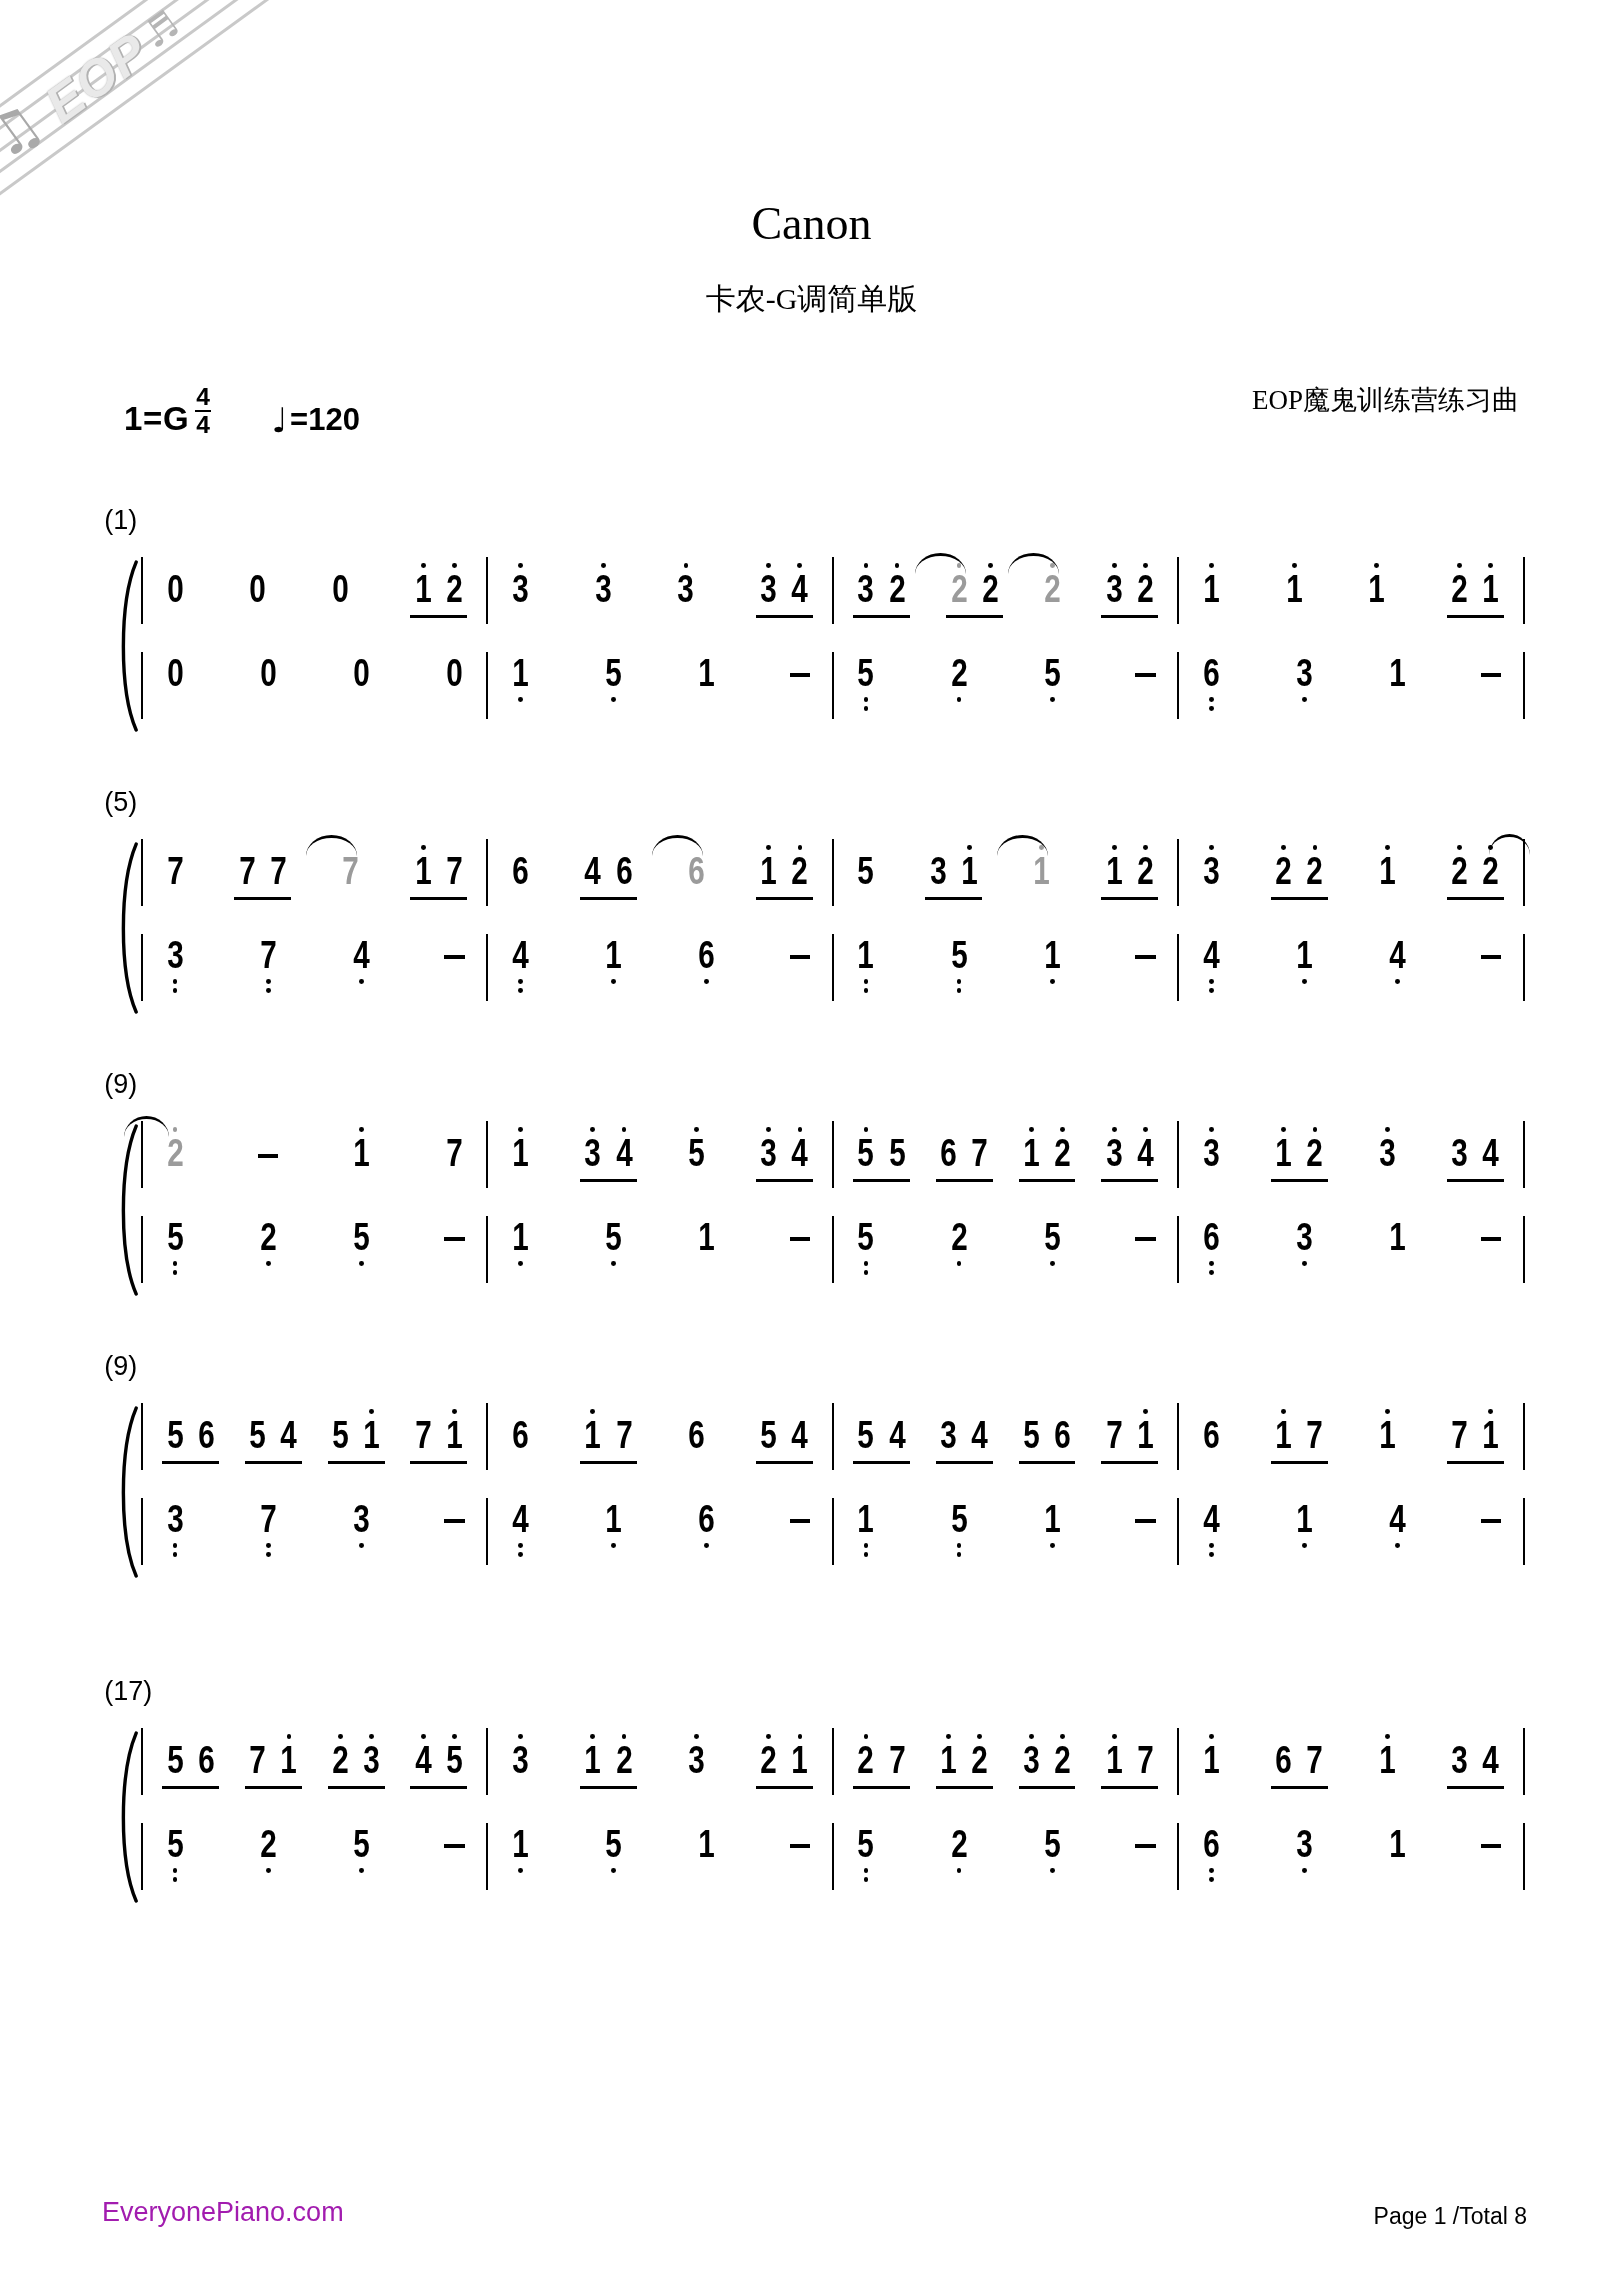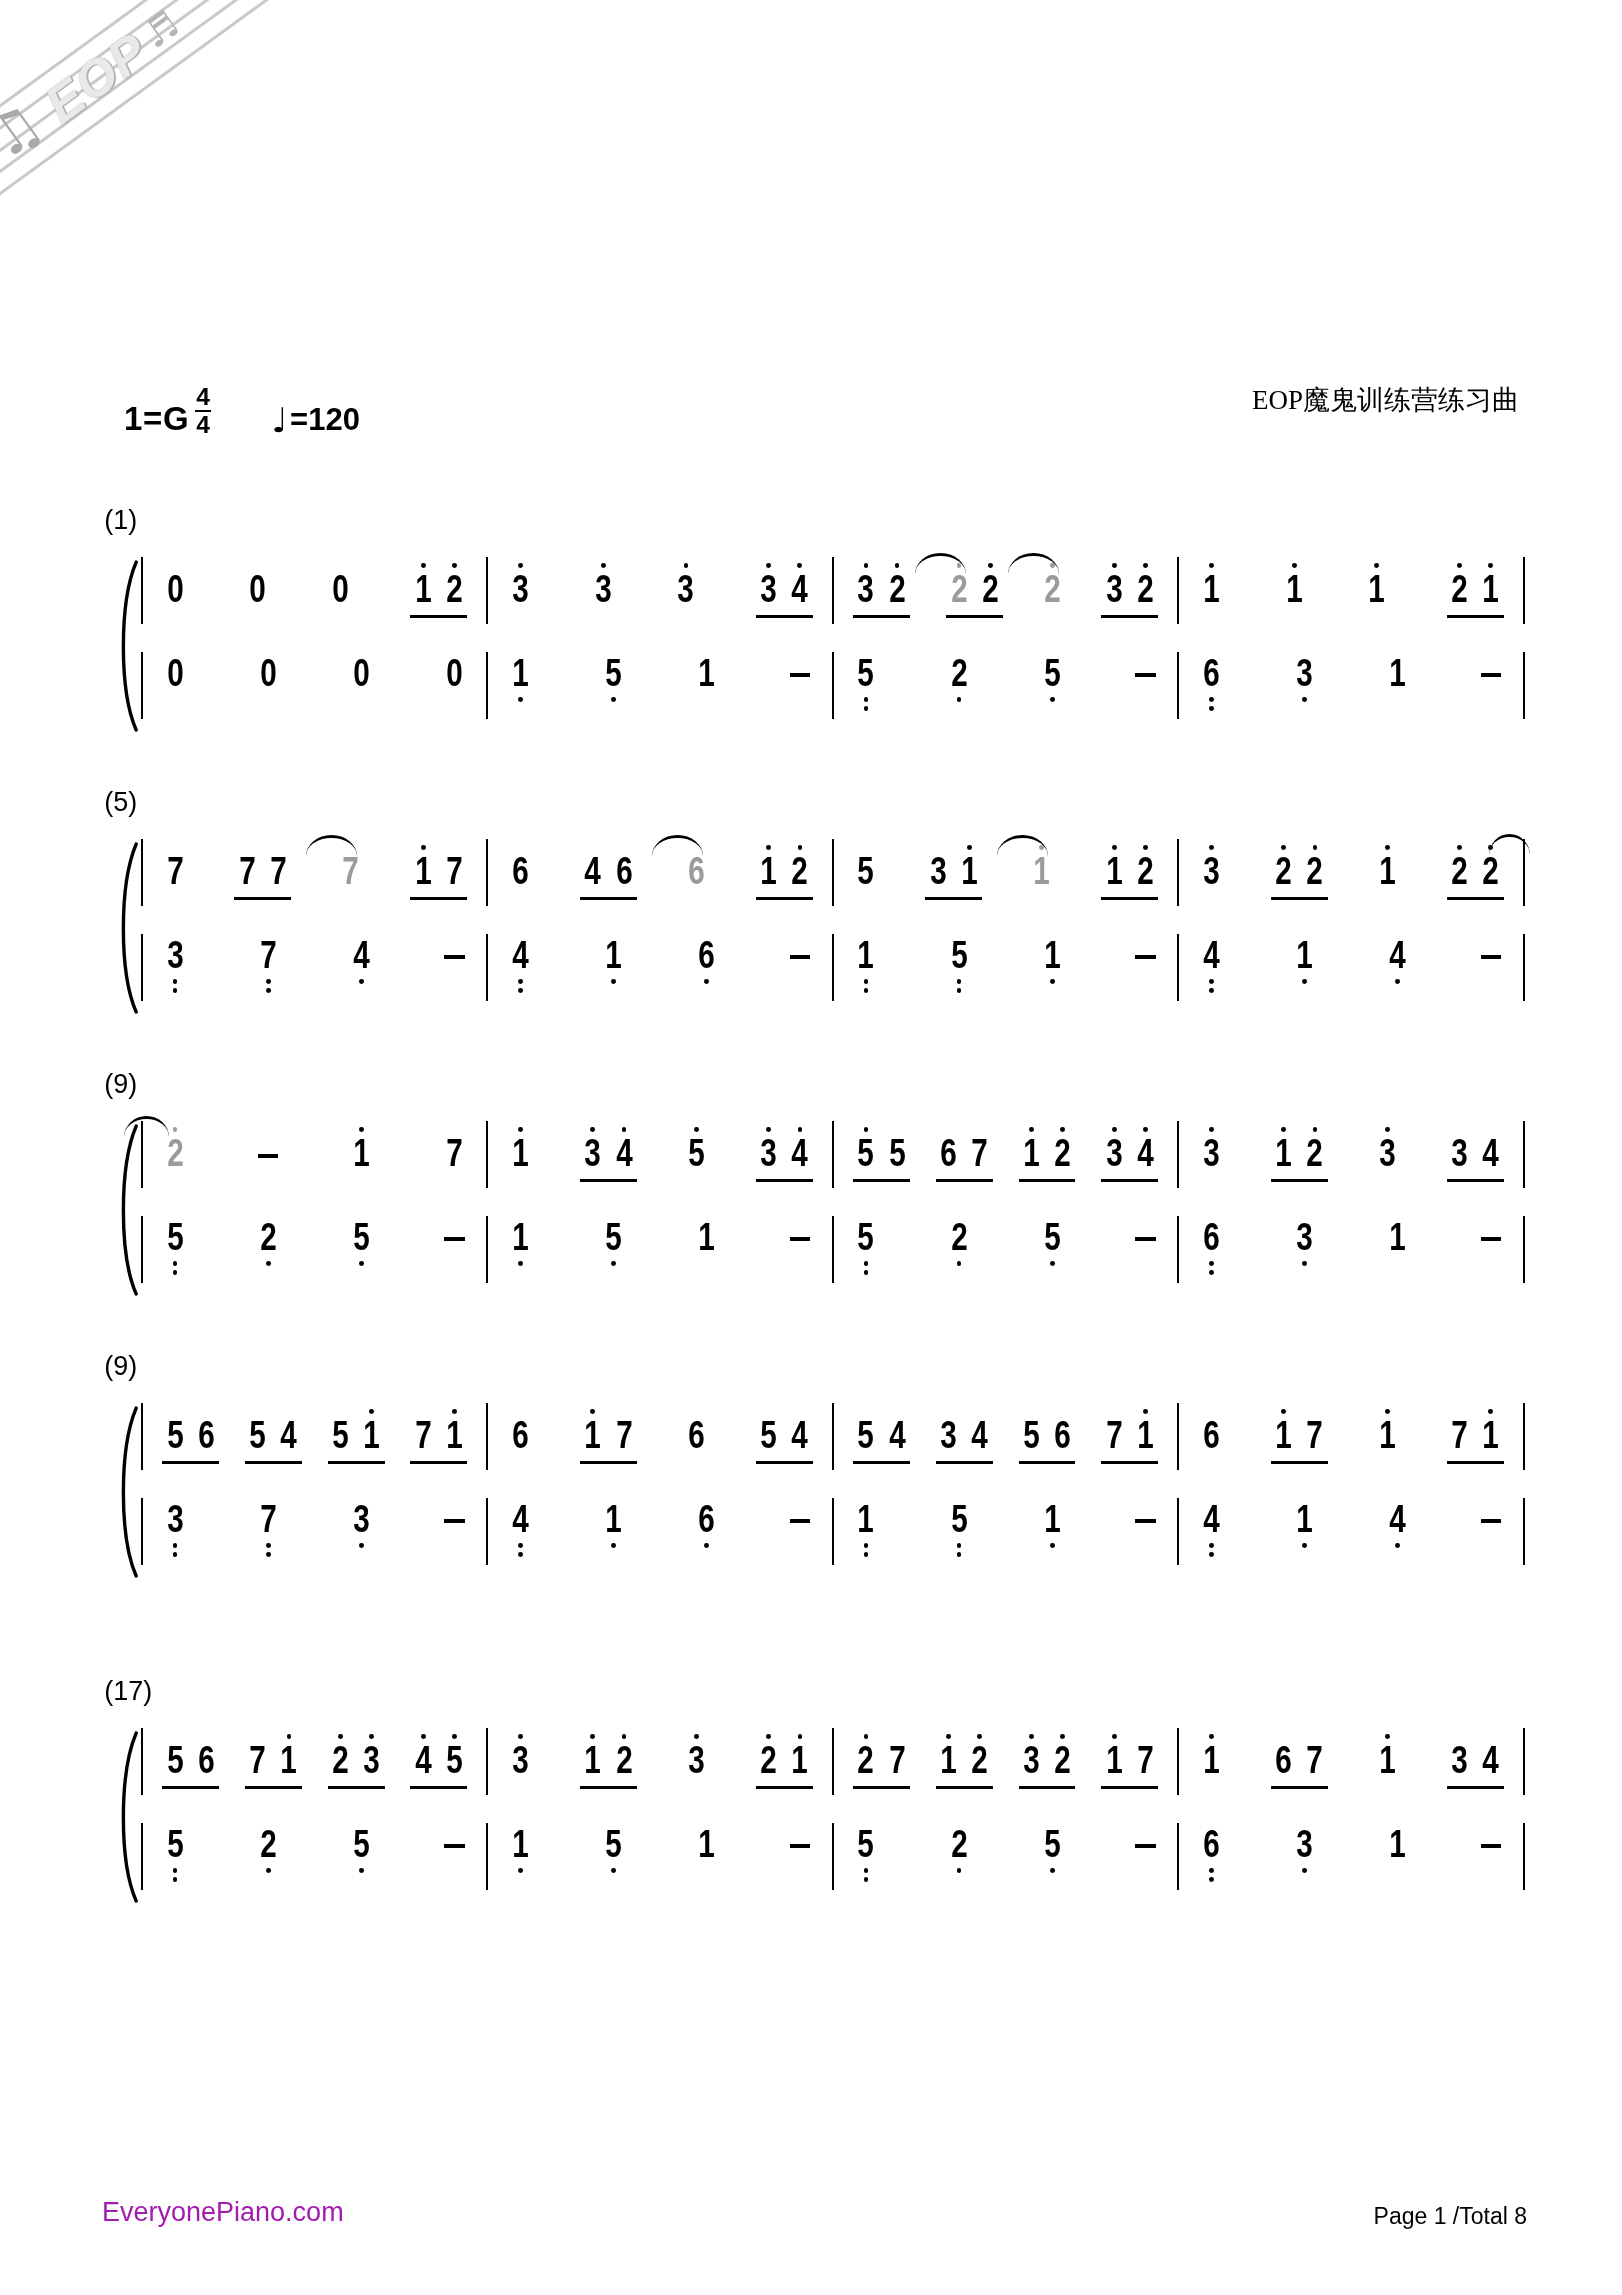--- a/index.html
+++ b/index.html
@@ -79,20 +79,22 @@
       <div class="staffline" style="top:18px"></div>
       <div class="staffline" style="top:36px"></div>
       <div class="staffline" style="top:53px"></div>
       <div class="staffline" style="top:71px"></div>
       <span class="mnotes">♪♫</span>
       <span class="eop">EOP</span>
       <span class="mnotes2">♬</span>
     </div>
   </div>
 
+  <div class="title">Canon</div>
+  <div class="subtitle">卡农-G调简单版</div>
 
   <div class="meta">
     <span class="keysig">1=G</span>
     <span class="frac">
       <span class="tn">4</span>
       <span class="bn">4</span>
     </span>
     <span class="tempo">
       <span class="qnote">♩</span>
       <span class="tval">=120</span>

